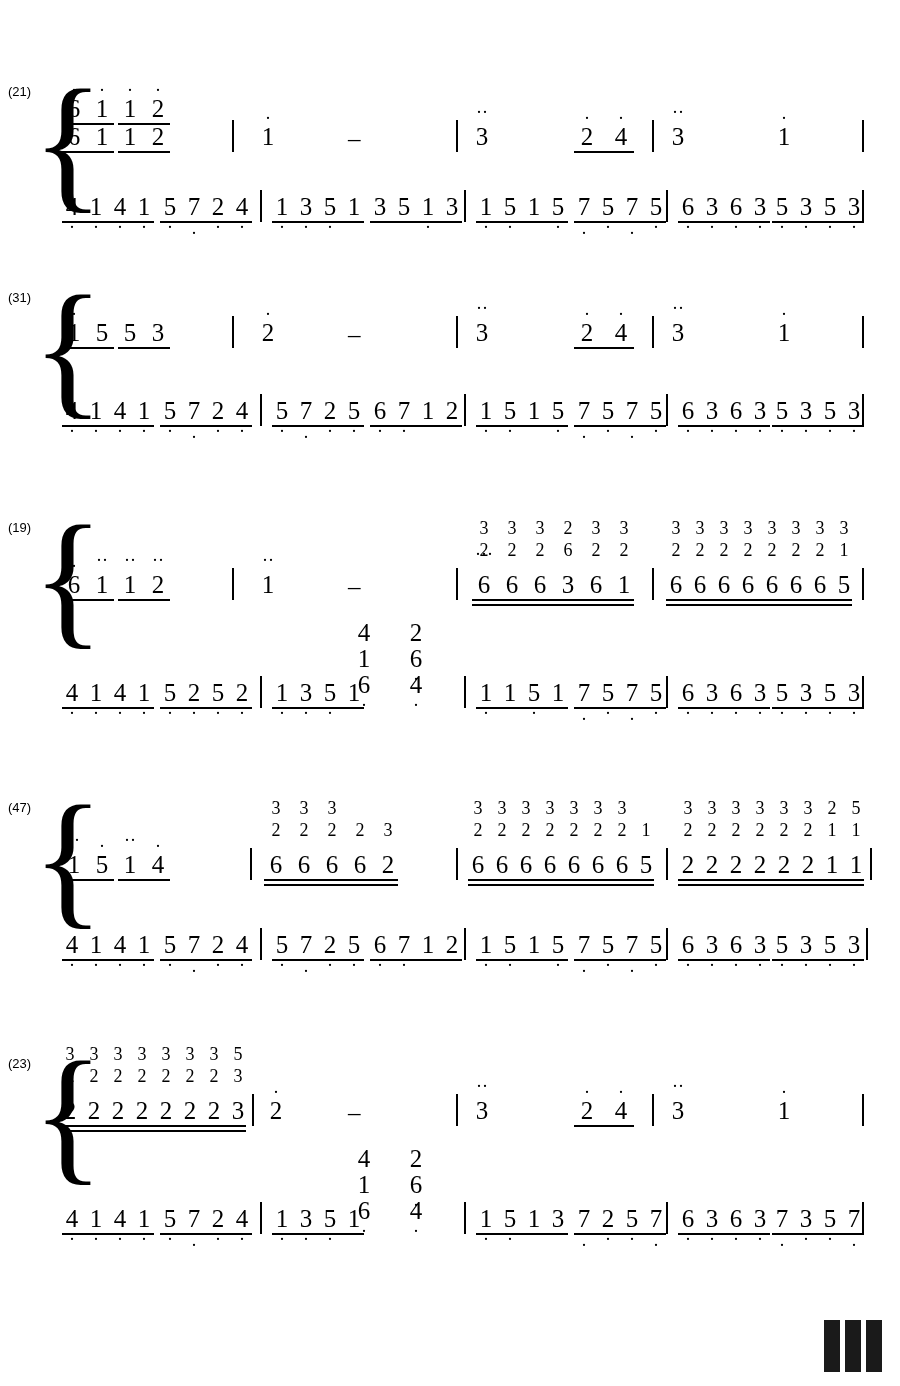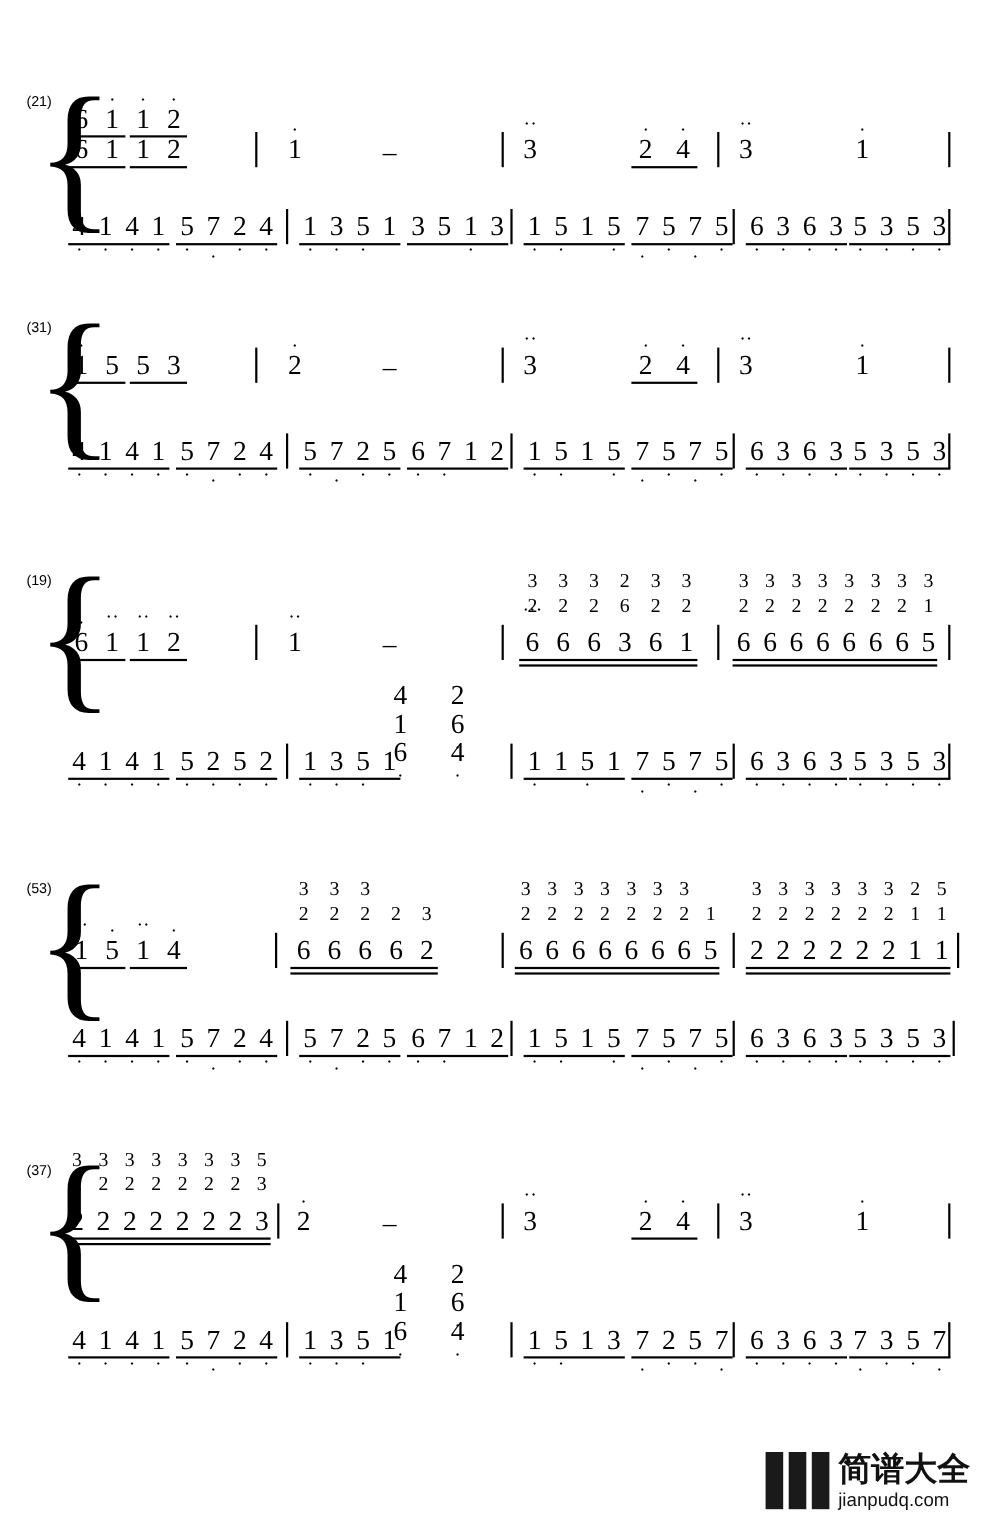--- a/index.html
+++ b/index.html
@@ -9,21 +9,21 @@
     color:#000;
     position:relative;
     overflow:hidden;
   }
   .sheet{position:relative;width:900px;height:1386px;}
 
   
   .system{position:absolute;left:0;width:900px;}
 
   .sysnum{
-    position:absolute;left:24px;top:0;
+    position:absolute;left:8px;top:0;
     font-size:13px;font-family:"Liberation Sans",sans-serif;
   }
 
   
   .brace{
     position:absolute;left:32px;
     width:18px;
     font-size:150px;
     line-height:0.78;
     font-family:"Liberation Serif",serif;
@@ -435,21 +435,21 @@
         <span class="note">3<span class="dn1">·</span></span>
         <span class="note">5<span class="dn1">·</span></span>
         <span class="note">3<span class="dn1">·</span></span>
         <div class="beam1" style="left:2px;width:92px;"></div>
       </div>
       <div class="bar" style="left:862px;top:6px;"></div>
     </div>
   </div>
 
   <div class="system" style="top:800px;">
-    <div class="sysnum">(53)</div>
+    <div class="sysnum">(47)</div>
     <div class="brace">{</div>
 
     <div class="row" style="top:10px;height:90px;">
       <div class="grp" style="left:60px;top:42px;">
         <span class="note w28"><span class="up2">··</span>1</span>
         <span class="note w28"><span class="up1">·</span>5</span>
         <span class="note w28"><span class="up2">··</span>1</span>
         <span class="note w28"><span class="up1">·</span>4</span>
         <div class="beam1" style="left:2px;width:52px;"></div>
         <div class="beam1" style="left:58px;width:52px;"></div>
@@ -556,21 +556,21 @@
         <span class="note">3<span class="dn1">·</span></span>
         <span class="note">5<span class="dn1">·</span></span>
         <span class="note">3<span class="dn1">·</span></span>
         <div class="beam1" style="left:2px;width:92px;"></div>
       </div>
       <div class="bar" style="left:866px;top:6px;"></div>
     </div>
   </div>
 
   <div class="system" style="top:1056px;">
-    <div class="sysnum">(37)</div>
+    <div class="sysnum">(23)</div>
     <div class="brace">{</div>
 
     <div class="row" style="top:10px;height:80px;">
       <div class="grp" style="left:58px;top:32px;">
         <span class="note w24"><span class="up1" style="top:-46px;">3</span><span class="up1" style="top:-24px;">2</span>2</span>
         <span class="note w24"><span class="up1" style="top:-46px;">3</span><span class="up1" style="top:-24px;">2</span>2</span>
         <span class="note w24"><span class="up1" style="top:-46px;">3</span><span class="up1" style="top:-24px;">2</span>2</span>
         <span class="note w24"><span class="up1" style="top:-46px;">3</span><span class="up1" style="top:-24px;">2</span>2</span>
         <span class="note w24"><span class="up1" style="top:-46px;">3</span><span class="up1" style="top:-24px;">2</span>2</span>
         <span class="note w24"><span class="up1" style="top:-46px;">3</span><span class="up1" style="top:-24px;">2</span>2</span>
@@ -673,19 +673,15 @@
       <div class="bar" style="left:862px;top:6px;"></div>
     </div>
   </div>
 
   <div class="wm">
     <div class="keys">
       <div class="k"></div>
         <div class="k"></div>
         <div class="k"></div>
     </div>
-    <div class="txt">
-      <span class="cn">简谱大全</span>
-      <span class="en">jianpudq.com</span>
-    </div>
   </div>
 
 </div>
 
 </body></html>

